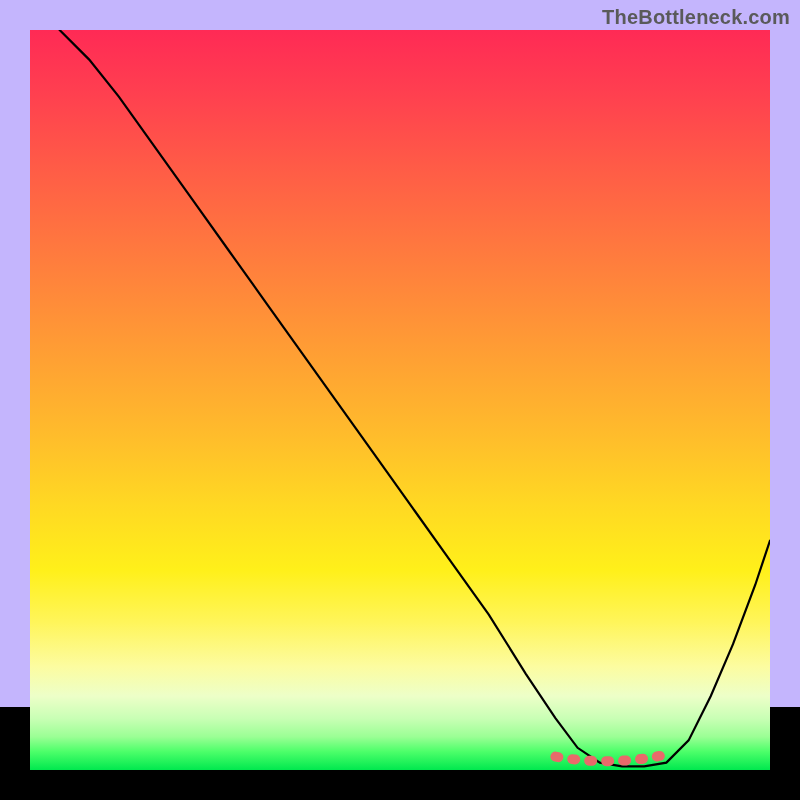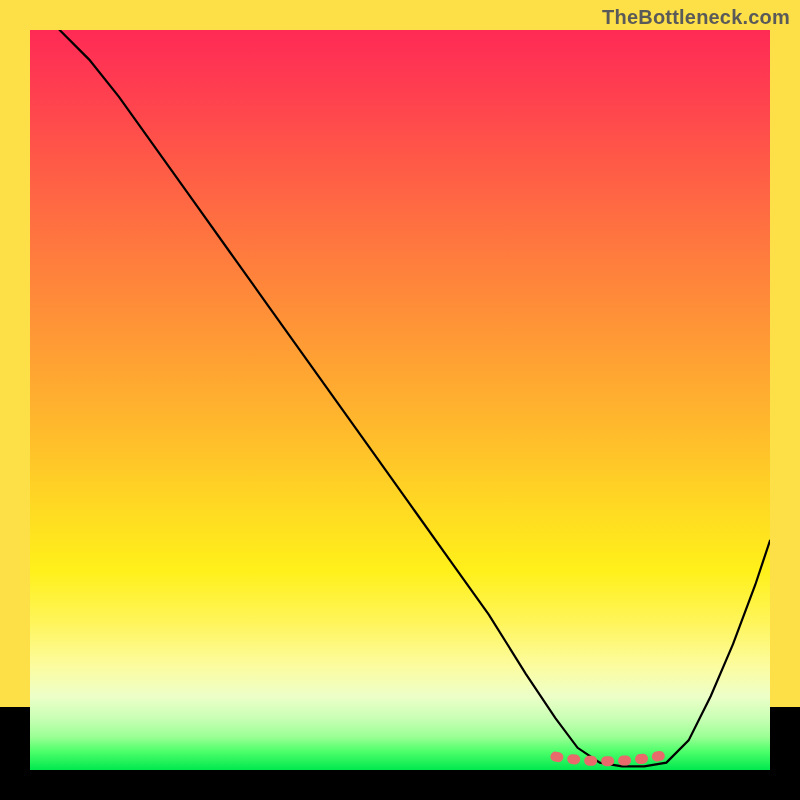--- a/index.html
+++ b/index.html
@@ -1,21 +1,21 @@
 <!DOCTYPE html>
 <html><head>
 <meta charset="utf-8">
 <style>
   * { margin: 0; padding: 0; box-sizing: border-box; }
   html, body { width: 800px; height: 800px; background: #000; overflow: hidden; }
   .container {
     position: relative;
     width: 800px;
     height: 707px;
-    background: #fde047;
+    background: #c4b5fd;
   }
   .watermark {
     position: absolute;
     top: 6px;
     right: 10px;
     font-family: Arial, Helvetica, sans-serif;
     font-size: 20px;
     font-weight: bold;
     color: #5a5a5a;
     letter-spacing: 0.2px;

